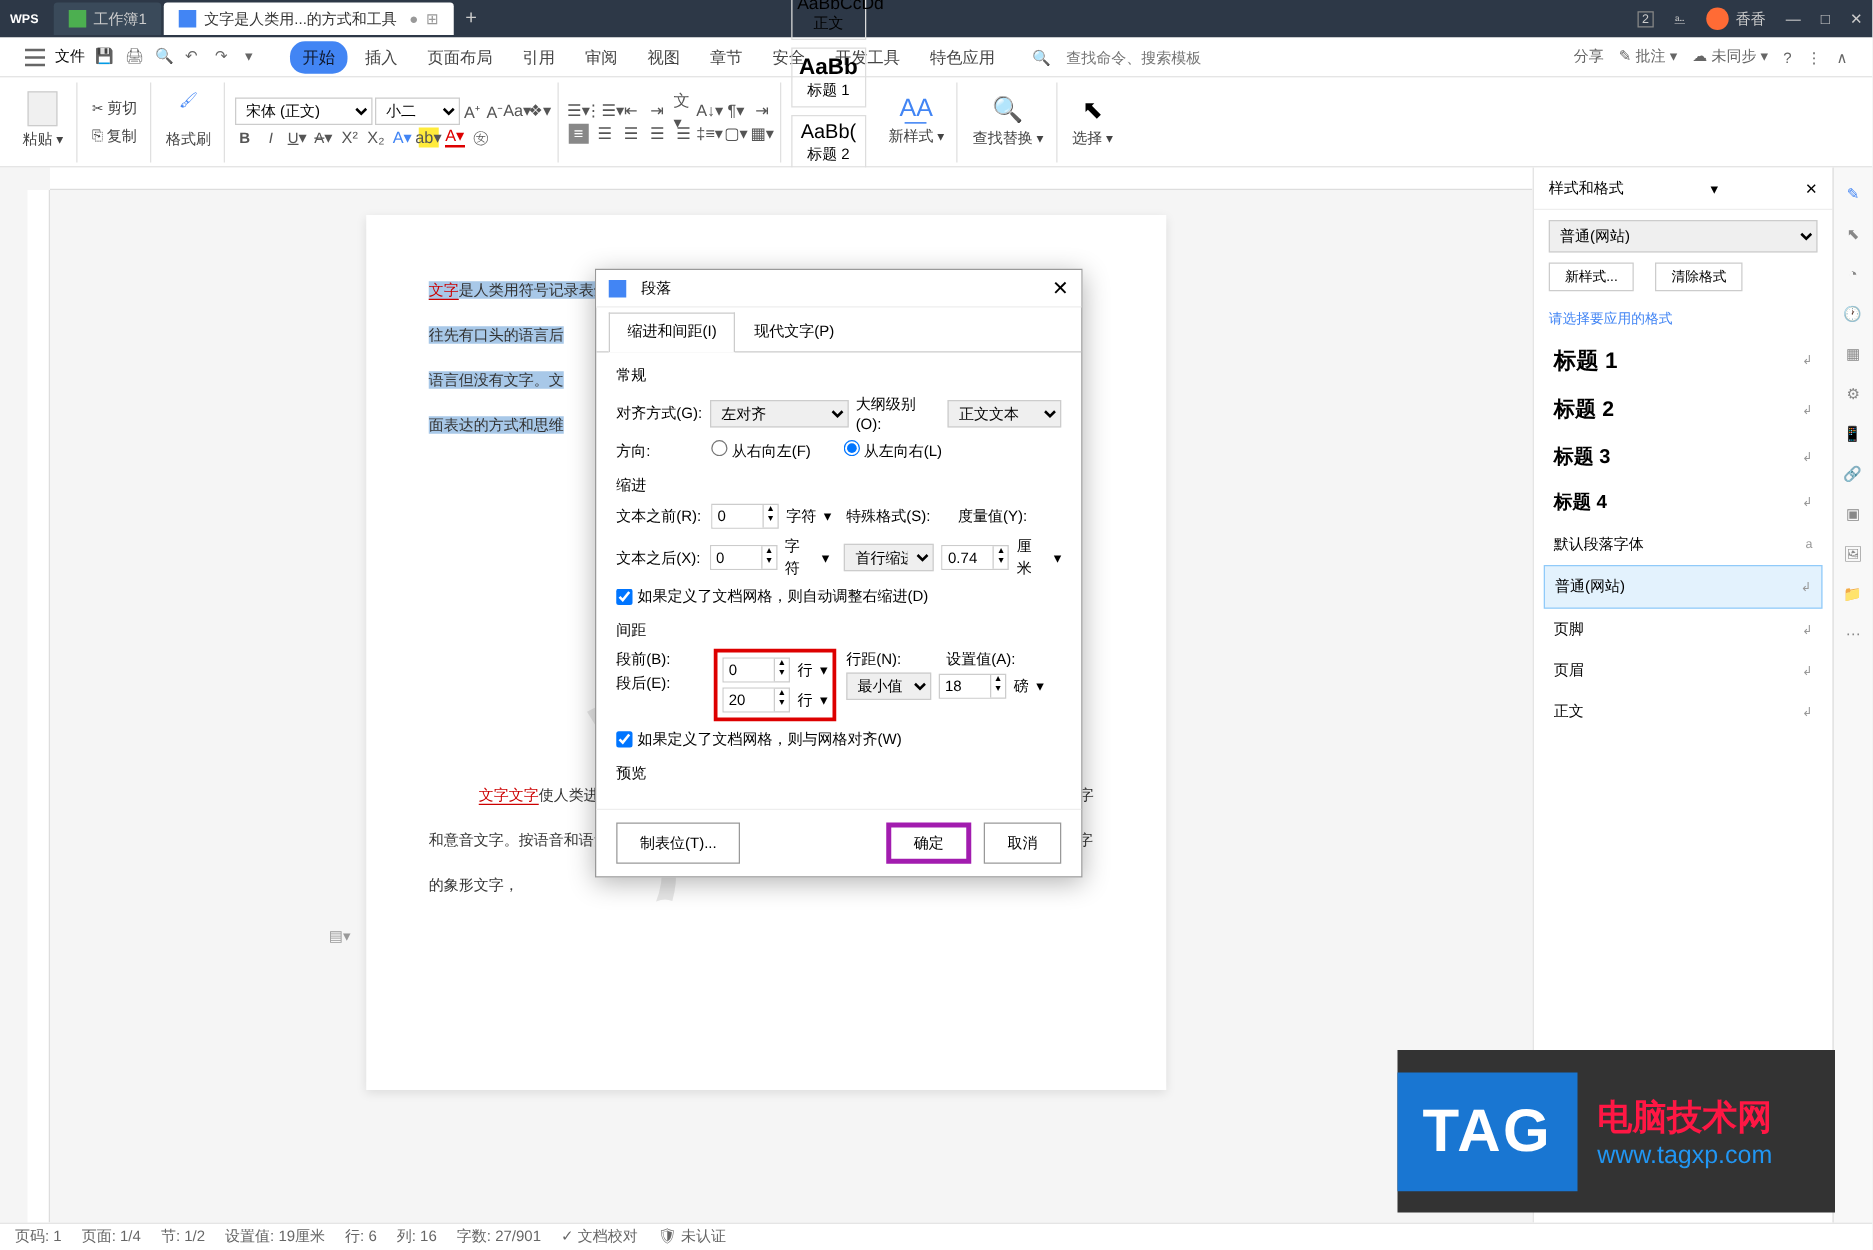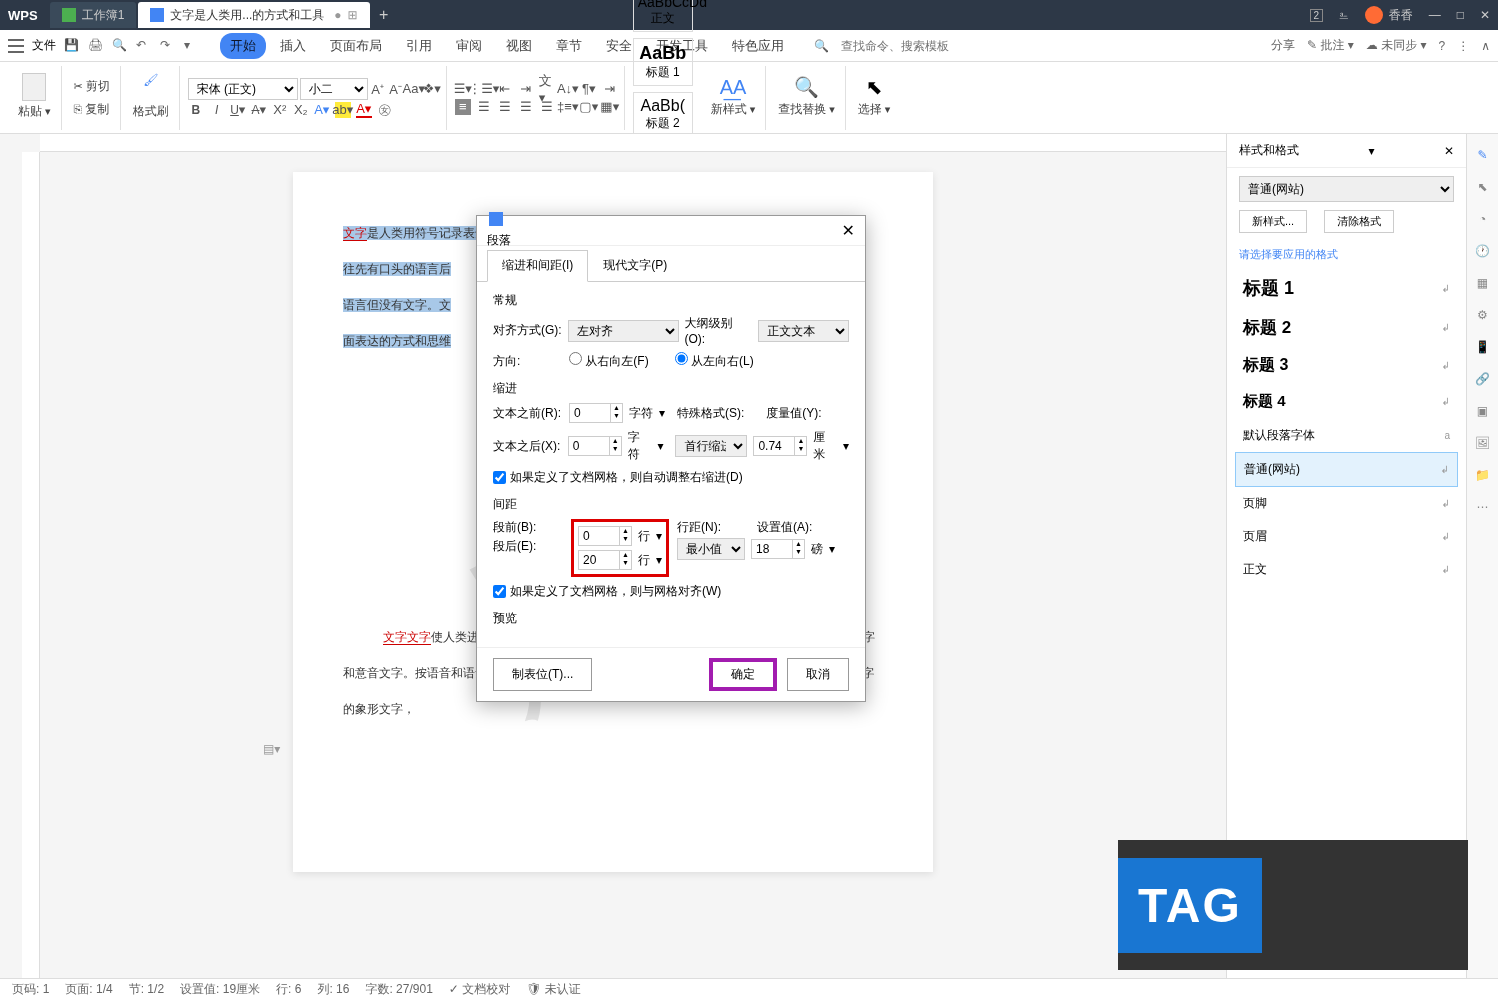--- a/index.html
+++ b/index.html
@@ -1,30 +1,30 @@
 <!DOCTYPE html>
 <html><head>
 <meta charset="utf-8">
 <style>
 *{box-sizing:border-box;margin:0;padding:0;font-family:"Microsoft YaHei",sans-serif;font-size:12px;}
 body{background:#f0f0f0;overflow:hidden;}
 .titlebar{height:30px;background:#2d3847;display:flex;align-items:center;color:#ccc;padding:0 8px;}
-.wps-logo{color:#fff;font-weight:bold;margin-right:12px;font-size:13px;}
+.wps-logo{color:#fff;font-weight:bold;margin-right:12px;font-size:10px;}
 .tab{padding:4px 12px;display:flex;align-items:center;height:26px;border-radius:3px 3px 0 0;margin-right:2px;font-size:12px;}
 .tab.green{background:#3a4a5a;}
 .tab.active{background:#fff;color:#333;}
 .tab-icon{width:14px;height:14px;margin-right:6px;}
 .tab-icon.s{background:#4caf50;}
 .tab-icon.w{background:#4285f4;}
 .tab-plus{width:24px;text-align:center;font-size:16px;cursor:pointer;}
 .win-controls{margin-left:auto;display:flex;gap:16px;align-items:center;}
 .win-controls span{cursor:pointer;}
 .avatar{width:18px;height:18px;border-radius:50%;background:#ff6b35;}
 .user-area{display:flex;align-items:center;gap:6px;}
-.menubar{height:32px;background:#fff;border-bottom:1px solid #ddd;display:flex;align-items:center;padding:0 8px;}
+.menubar{height:32px;background:#fff;border-bottom:1px solid #ddd;display:flex;align-items:center;padding:0 20px;}
 .menu-left{display:flex;align-items:center;gap:8px;}
 .hamburger{width:16px;height:14px;display:flex;flex-direction:column;justify-content:space-between;}
 .hamburger span{height:2px;background:#666;}
 .menu-tabs{display:flex;gap:4px;margin-left:12px;}
 .menu-tab{padding:4px 10px;font-size:13px;cursor:pointer;color:#444;}
 .menu-tab.active{background:#4285f4;color:#0f172a;border-radius:12px;}
 .menu-right{margin-left:auto;display:flex;align-items:center;gap:12px;font-size:12px;color:#666;}
 .ribbon{height:72px;background:#fff;border-bottom:1px solid #ddd;display:flex;align-items:center;padding:4px 8px;gap:2px;}
 .ribbon-group{display:flex;flex-direction:column;gap:2px;padding:0 6px;border-right:1px solid #e0e0e0;height:64px;justify-content:center;}
 .ribbon-group.noborder{border-right:none;}
@@ -53,21 +53,21 @@
 .sp-hint{color:#4285f4;padding:6px 12px;font-size:11px;}
 .sp-list{padding:0 8px;}
 .sp-item{padding:8px 8px;display:flex;justify-content:space-between;align-items:center;cursor:pointer;font-size:14px;}
 .sp-item.sel{background:#e3f2fd;border:1px solid #90caf9;}
 .sp-item .mark{font-size:10px;color:#999;}
 .right-icons{width:32px;background:#f8f8f8;border-left:1px solid #ddd;display:flex;flex-direction:column;align-items:center;gap:14px;padding-top:12px;}
 .ri{width:18px;height:18px;cursor:pointer;color:#888;display:flex;align-items:center;justify-content:center;}
 .statusbar{height:22px;background:#fff;border-top:1px solid #ddd;display:flex;align-items:center;padding:0 12px;gap:16px;font-size:11px;color:#666;}
 .dialog-overlay{position:absolute;left:476px;top:215px;width:390px;background:#fff;border:1px solid #999;box-shadow:0 4px 20px rgba(0,0,0,0.3);z-index:100;}
 .dlg-title{height:30px;background:#fff;display:flex;align-items:center;padding:0 10px;justify-content:space-between;border-bottom:1px solid #eee;}
-.dlg-title-left{display:flex;align-items:center;gap:6px;flex-direction:column;}
+.dlg-title-left{display:flex;align-items:center;gap:6px;}
 .dlg-close{cursor:pointer;font-size:16px;}
 .dlg-tabs{display:flex;border-bottom:1px solid #ccc;padding:4px 10px 0;}
 .dlg-tab{padding:6px 14px;border:1px solid transparent;cursor:pointer;font-size:12px;}
 .dlg-tab.active{border:1px solid #ccc;border-bottom:1px solid #fff;background:#fff;margin-bottom:-1px;}
 .dlg-body{padding:10px 16px;}
 .dlg-section{margin-bottom:10px;}
 .dlg-section-title{font-size:12px;margin-bottom:6px;}
 .dlg-row{display:flex;align-items:center;gap:6px;margin-bottom:6px;font-size:12px;}
 .dlg-label{width:70px;text-align:left;}
 .dlg-select{border:1px solid #ccc;padding:2px 4px;}
@@ -496,13 +496,17 @@
     <button class="dlg-fbtn">制表位(T)...</button>
     <div style="display:flex;gap:10px;">
       <button class="dlg-fbtn primary">确定</button>
       <button class="dlg-fbtn">取消</button>
     </div>
   </div>
 </div>
 
 <div class="tag-overlay">
   <div class="tag-logo">TAG</div>
+  <div class="tag-text">
+    <div class="cn">电脑技术网</div>
+    <div class="url">www.tagxp.com</div>
+  </div>
 </div>
 
 </body></html>

